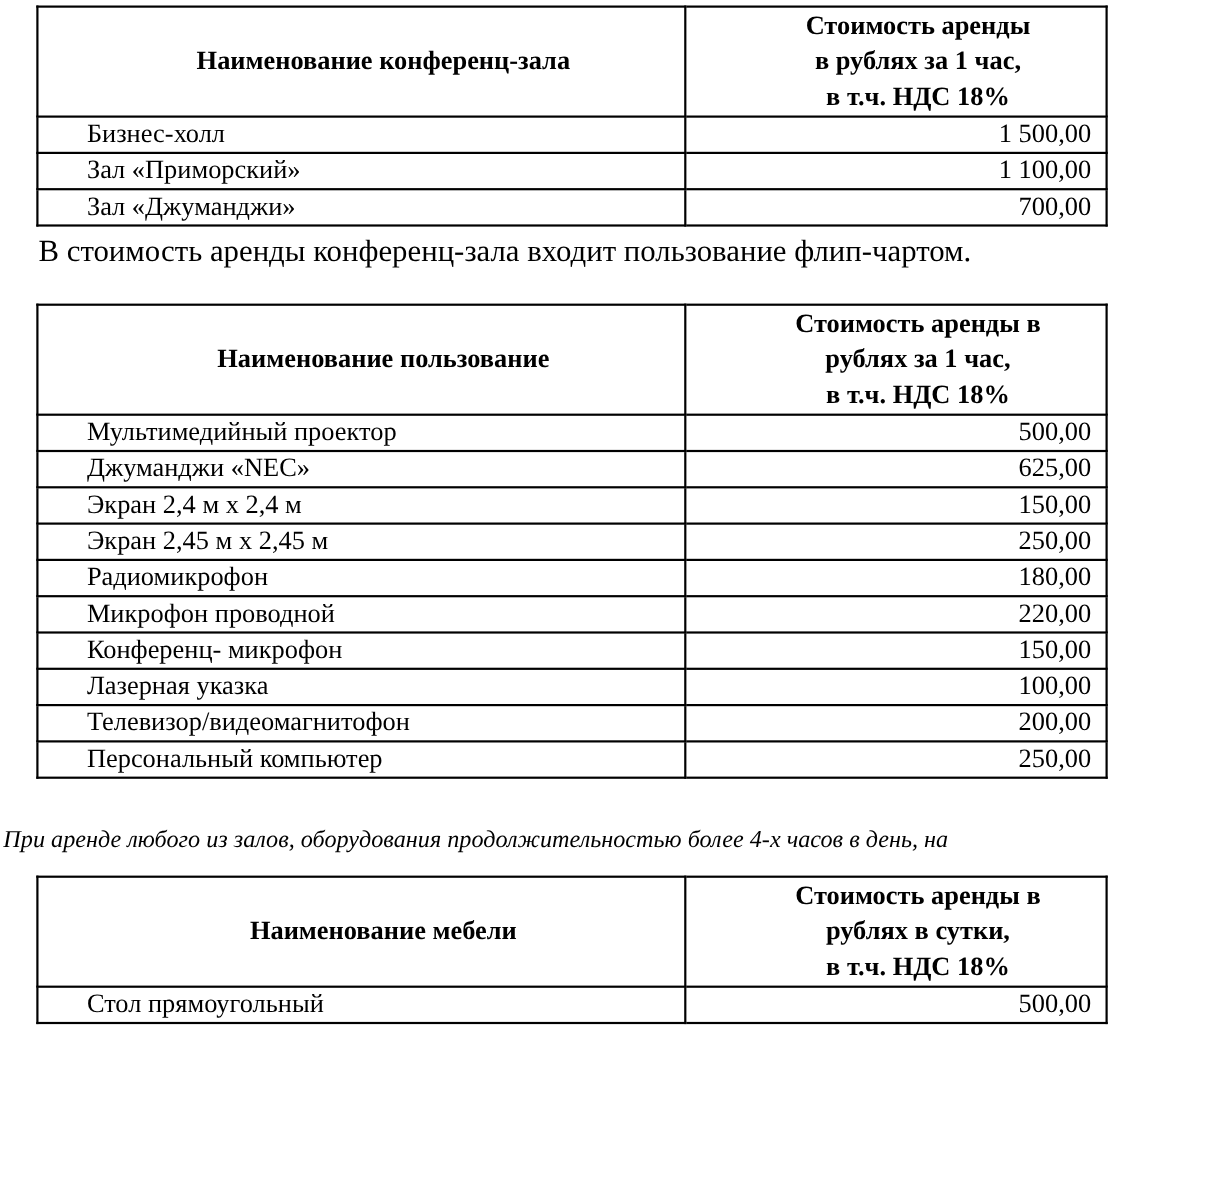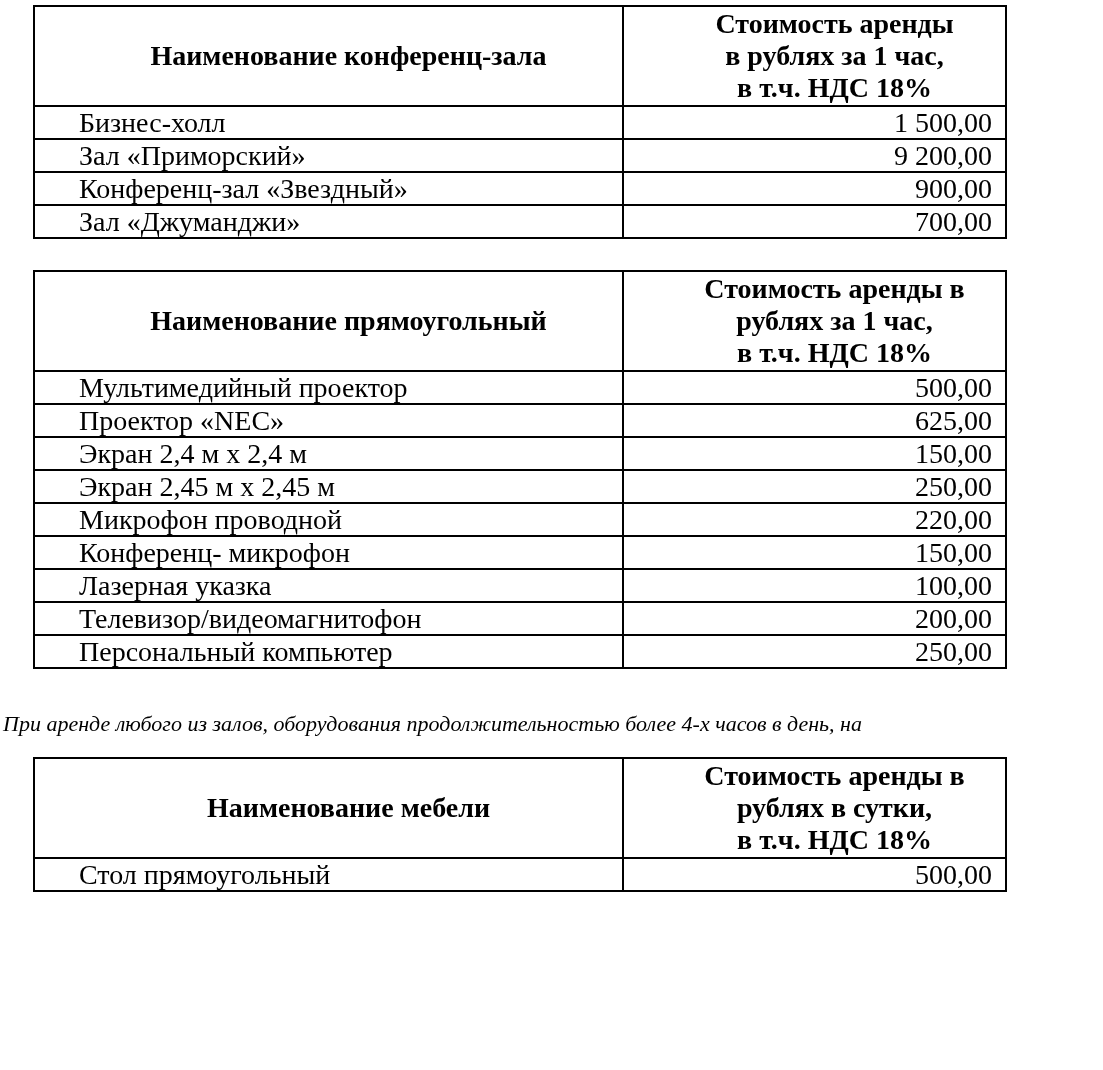--- a/index.html
+++ b/index.html
@@ -17,21 +17,21 @@
   .doc {
     padding: 5px 98px 0 33px;
   }
   table.price-table {
     border-collapse: collapse;
     width: 972px;
     table-layout: fixed;
   }
   table.price-table td, table.price-table th {
     border: 2px solid #000000;
-    font-size: 28px;
+    font-size: 24px;
     vertical-align: middle;
     overflow: hidden;
     padding-left: 44px;
   }
   col.c-name  { width: 589px; }
   col.c-price { width: 383px; }
   th.hdr {
     font-weight: bold;
     text-align: center;
     height: 98px;
@@ -84,61 +84,62 @@
       <th class="hdr">Стоимость аренды
 в рублях за 1 час,
 в т.ч. НДС 18%</th>
     </tr>
     <tr>
       <td class="name-cell">Бизнес-холл</td>
       <td class="price-cell">1 500,00</td>
     </tr>
     <tr>
       <td class="name-cell">Зал «Приморский»</td>
-      <td class="price-cell">9 200,00</td>
-    </tr>
-    <tr>
-      <td class="name-cell">Конференц-зал «Звездный»</td>
-      <td class="price-cell">900,00</td>
+      <td class="price-cell">1 100,00</td>
     </tr>
     <tr>
       <td class="name-cell">Зал «Джуманджи»</td>
       <td class="price-cell">700,00</td>
     </tr>
   </tbody>
     </table>
 
+  <div class="note-plain">В стоимость аренды конференц-зала входит пользование флип-чартом.</div>
 
   <table class="price-table tbl-equipment">
     <colgroup>
         <col class="c-name">
         <col class="c-price">
       </colgroup>
     <tbody>
         <tr>
-      <th class="hdr">Наименование прямоугольный</th>
+      <th class="hdr">Наименование пользование</th>
       <th class="hdr">Стоимость аренды в
 рублях за 1 час,
 в т.ч. НДС 18%</th>
     </tr>
     <tr>
       <td class="name-cell">Мультимедийный проектор</td>
       <td class="price-cell">500,00</td>
     </tr>
     <tr>
-      <td class="name-cell">Проектор «NEC»</td>
+      <td class="name-cell">Джуманджи «NEC»</td>
       <td class="price-cell">625,00</td>
     </tr>
     <tr>
       <td class="name-cell">Экран 2,4 м х 2,4 м</td>
       <td class="price-cell">150,00</td>
     </tr>
     <tr>
       <td class="name-cell">Экран 2,45 м х 2,45 м</td>
       <td class="price-cell">250,00</td>
+    </tr>
+    <tr>
+      <td class="name-cell">Радиомикрофон</td>
+      <td class="price-cell">180,00</td>
     </tr>
     <tr>
       <td class="name-cell">Микрофон проводной</td>
       <td class="price-cell">220,00</td>
     </tr>
     <tr>
       <td class="name-cell">Конференц- микрофон</td>
       <td class="price-cell">150,00</td>
     </tr>
     <tr>

